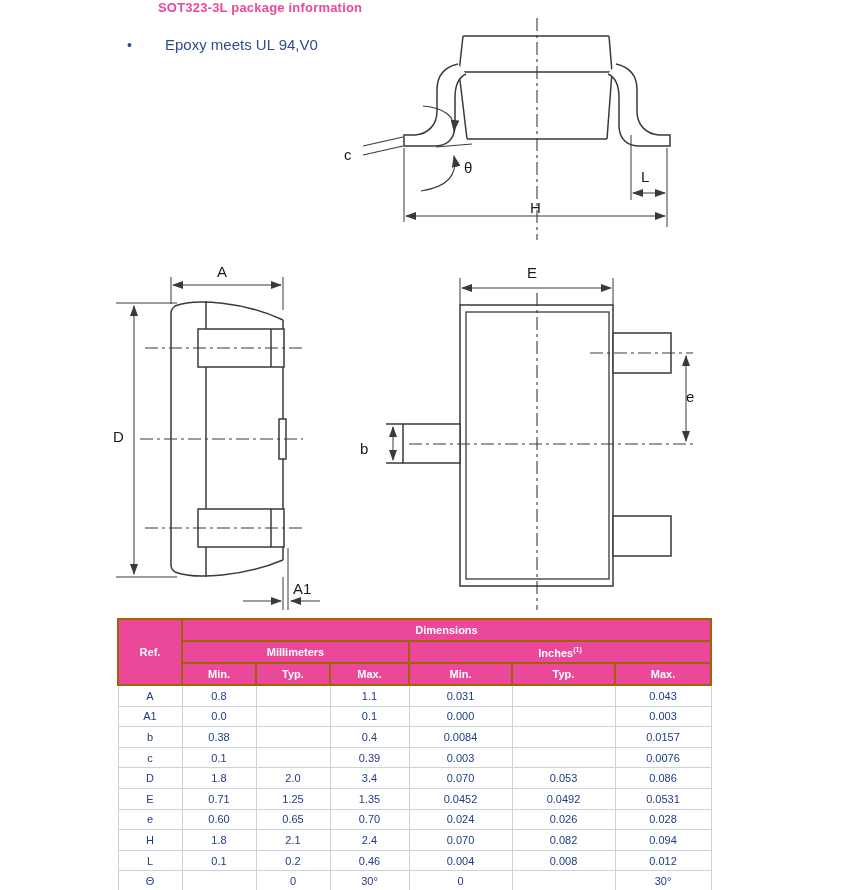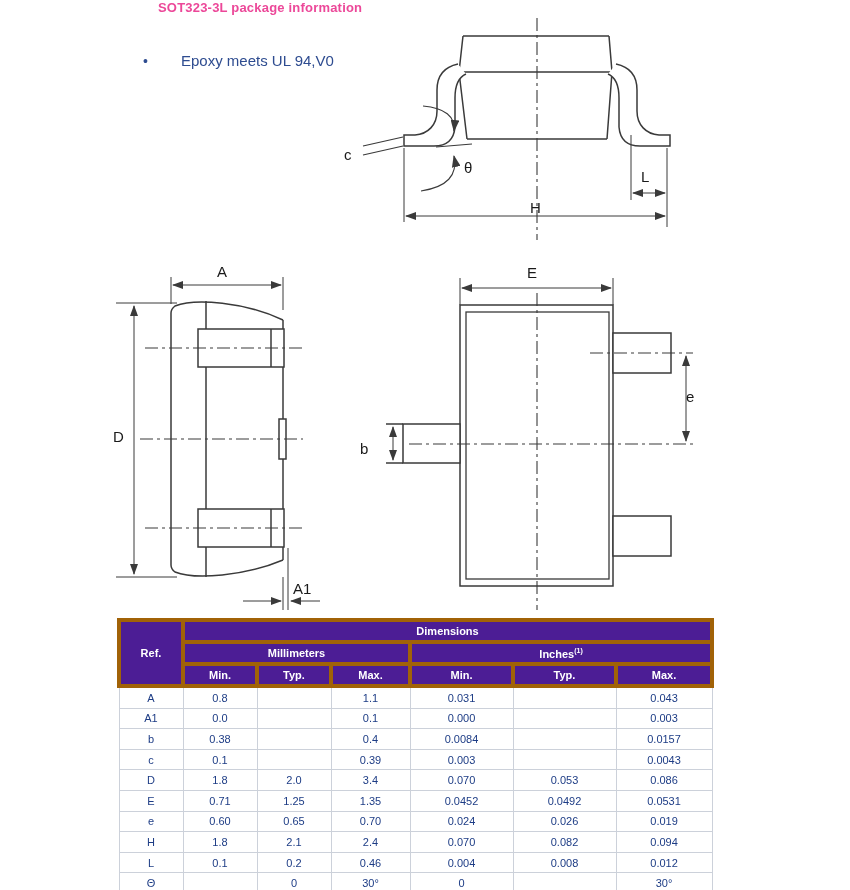--- a/index.html
+++ b/index.html
@@ -4,42 +4,42 @@
 <style>
   html,body { margin:0; padding:0; background:#fff; }
   .screen {
     position:relative; width:850px; height:890px; background:#ffffff;
     font-family:"Liberation Sans", sans-serif; overflow:hidden;
   }
   .page-title {
     position:absolute; left:125px; top:0px;
     font-size:13px; font-weight:bold; color:#ec4899; letter-spacing:0.2px;margin-left:33px;
   }
-  .feature-list { position:absolute; left:125px; top:35px; margin:16px; padding:0; list-style:none; }
+  .feature-list { position:absolute; left:125px; top:35px; margin:0; padding:0; list-style:none; }
   .feature-list li {
     position:relative; padding-left:40px; height:25px; line-height:20px;
     font-size:15px; color:#2e4c90;
   }
   .feature-list li::before {
     content:"\2022"; position:absolute; left:2px; top:0; color:#2e4c90; font-size:14px;
   }
   svg.drawing { position:absolute; overflow:visible; }
   #svg-side  { left:330px; top:15px; }
   #svg-front { left:105px; top:260px; }
   #svg-top   { left:350px; top:260px; }
   .dim-label {
     position:absolute; font-size:15px; color:#1a1a1a; line-height:18px;
     white-space:nowrap;
   }
   
   .dim-table-wrap { position:absolute; left:117px; top:618px; width:593px; }
   table.dim-table { border-collapse:collapse; width:593px; table-layout:fixed; }
   table.dim-table thead th {
-    background:#4c1d95; color:#ffffff; font-size:11px; font-weight:bold;
-    border:4px solid #a16207; padding:0; 
+    background:#ec4899; color:#ffffff; font-size:11px; font-weight:bold;
+    border:2px solid #a16207; padding:0; 
   }
   table.dim-table thead tr { height:22px; }
   table.dim-table thead sup { font-size:7px; vertical-align:super; }
   table.dim-table tbody td {
     height:19.6px; padding:0; text-align:center; font-size:11px; color:#1d3c85;
     border:1px solid #ccd1da; background:#ffffff;
   }
 </style>
 </head>
 <body>
@@ -234,21 +234,21 @@
             <td></td>
             <td>0.0157</td>
           </tr>
           <tr>
             <td>c</td>
             <td>0.1</td>
             <td></td>
             <td>0.39</td>
             <td>0.003</td>
             <td></td>
-            <td>0.0043</td>
+            <td>0.0076</td>
           </tr>
           <tr>
             <td>D</td>
             <td>1.8</td>
             <td>2.0</td>
             <td>3.4</td>
             <td>0.070</td>
             <td>0.053</td>
             <td>0.086</td>
           </tr>
@@ -261,21 +261,21 @@
             <td>0.0492</td>
             <td>0.0531</td>
           </tr>
           <tr>
             <td>e</td>
             <td>0.60</td>
             <td>0.65</td>
             <td>0.70</td>
             <td>0.024</td>
             <td>0.026</td>
-            <td>0.019</td>
+            <td>0.028</td>
           </tr>
           <tr>
             <td>H</td>
             <td>1.8</td>
             <td>2.1</td>
             <td>2.4</td>
             <td>0.070</td>
             <td>0.082</td>
             <td>0.094</td>
           </tr>

